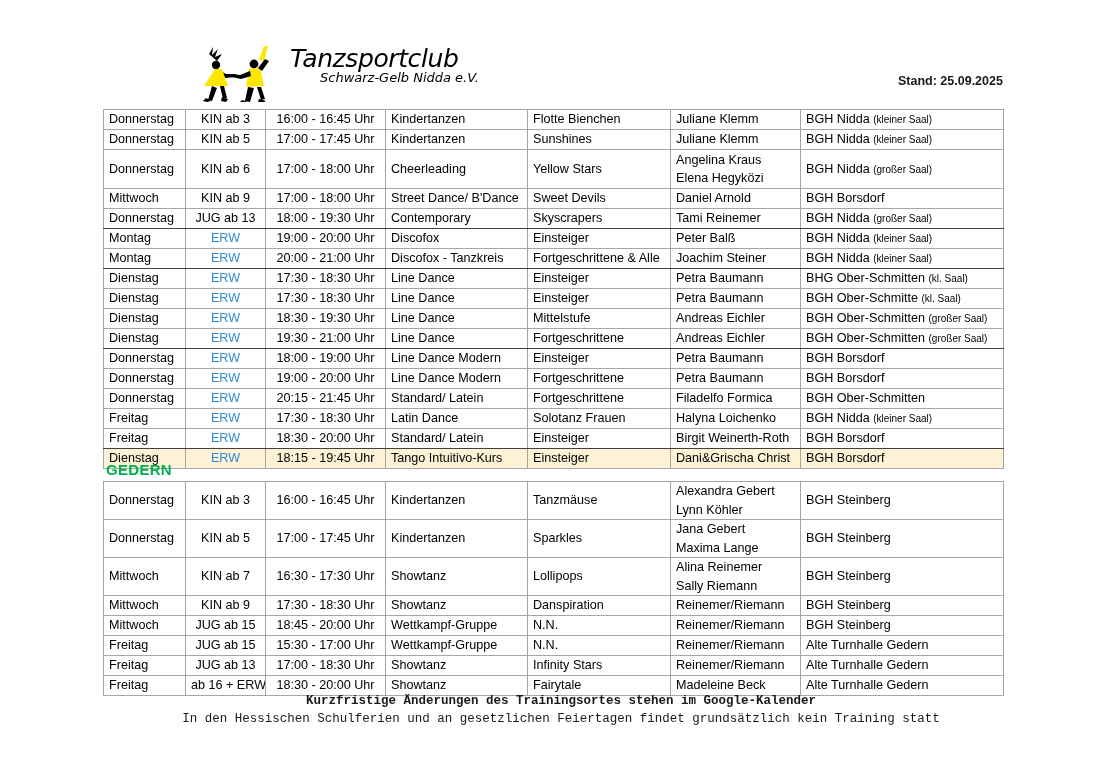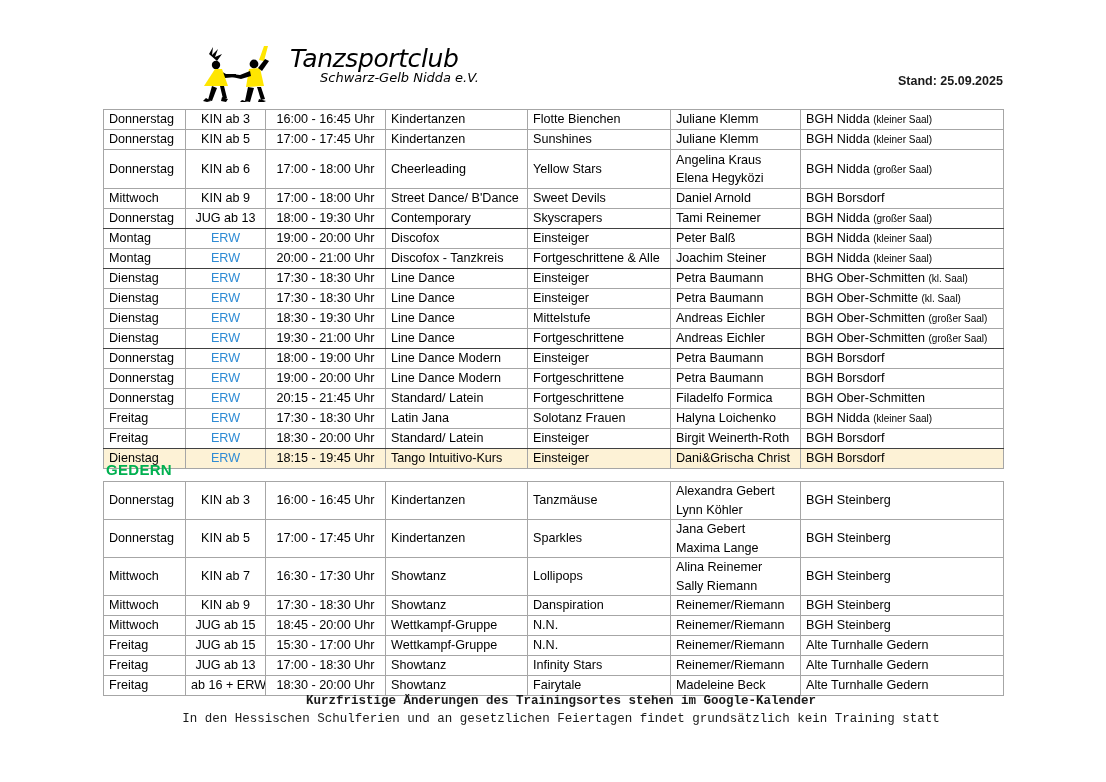--- a/index.html
+++ b/index.html
@@ -349,21 +349,21 @@
           <td class="time">20:15 - 21:45 Uhr</td>
           <td class="course">Standard/ Latein</td>
           <td class="team">Fortgeschrittene</td>
           <td class="train">Filadelfo Formica</td>
           <td class="venue">BGH Ober-Schmitten</td>
         </tr>
         <tr class="r1">
           <td class="day">Freitag</td>
           <td class="grp"><span class="erw">ERW</span></td>
           <td class="time">17:30 - 18:30 Uhr</td>
-          <td class="course">Latin Jana</td>
+          <td class="course">Latin Dance</td>
           <td class="team">Solotanz Frauen</td>
           <td class="train">Halyna Loichenko</td>
           <td class="venue">BGH Nidda <span class="suffix">(kleiner Saal)</span></td>
         </tr>
         <tr class="r1 sep">
           <td class="day">Freitag</td>
           <td class="grp"><span class="erw">ERW</span></td>
           <td class="time">18:30 - 20:00 Uhr</td>
           <td class="course">Standard/ Latein</td>
           <td class="team">Einsteiger</td>

